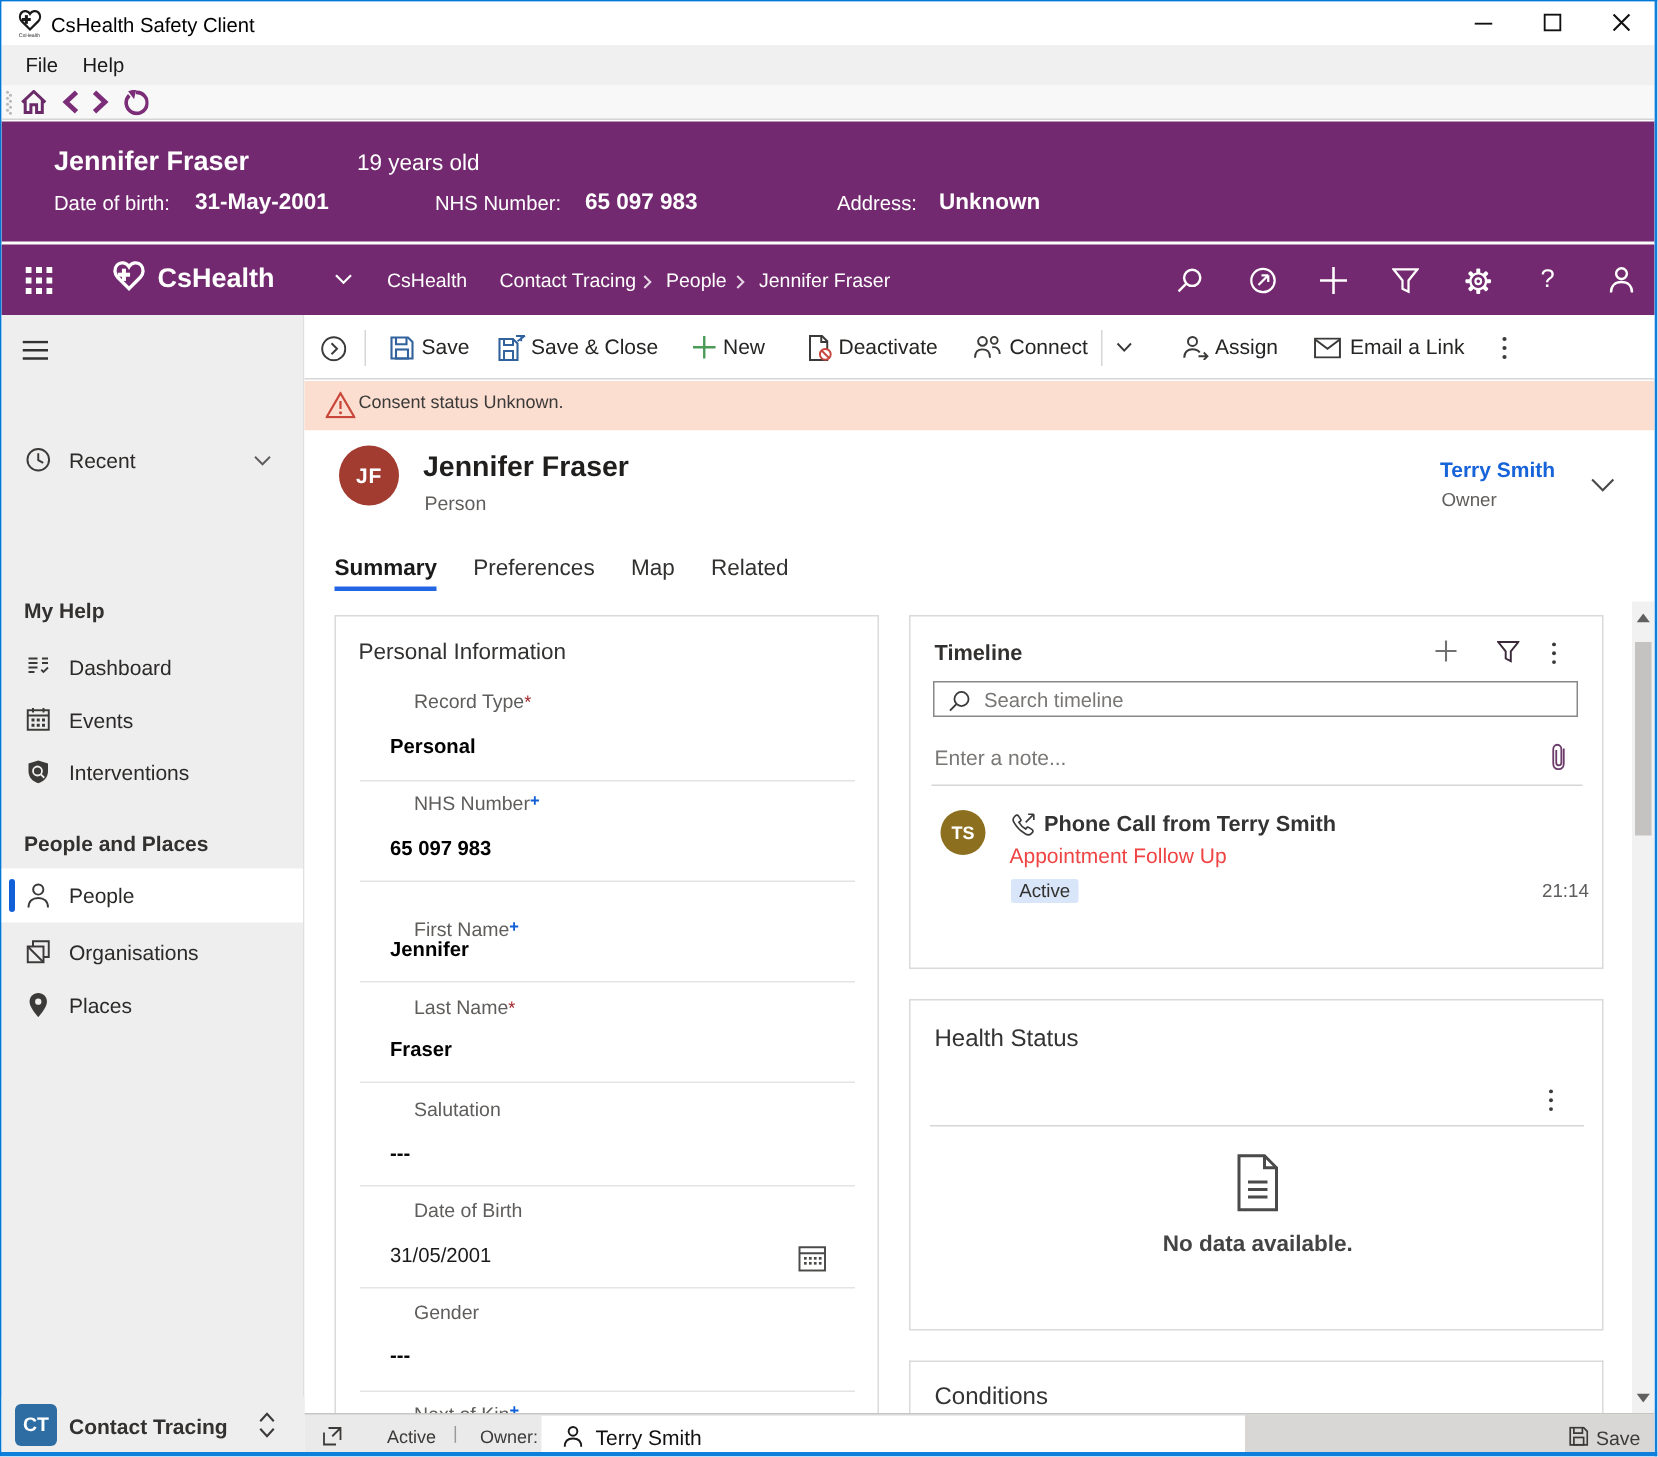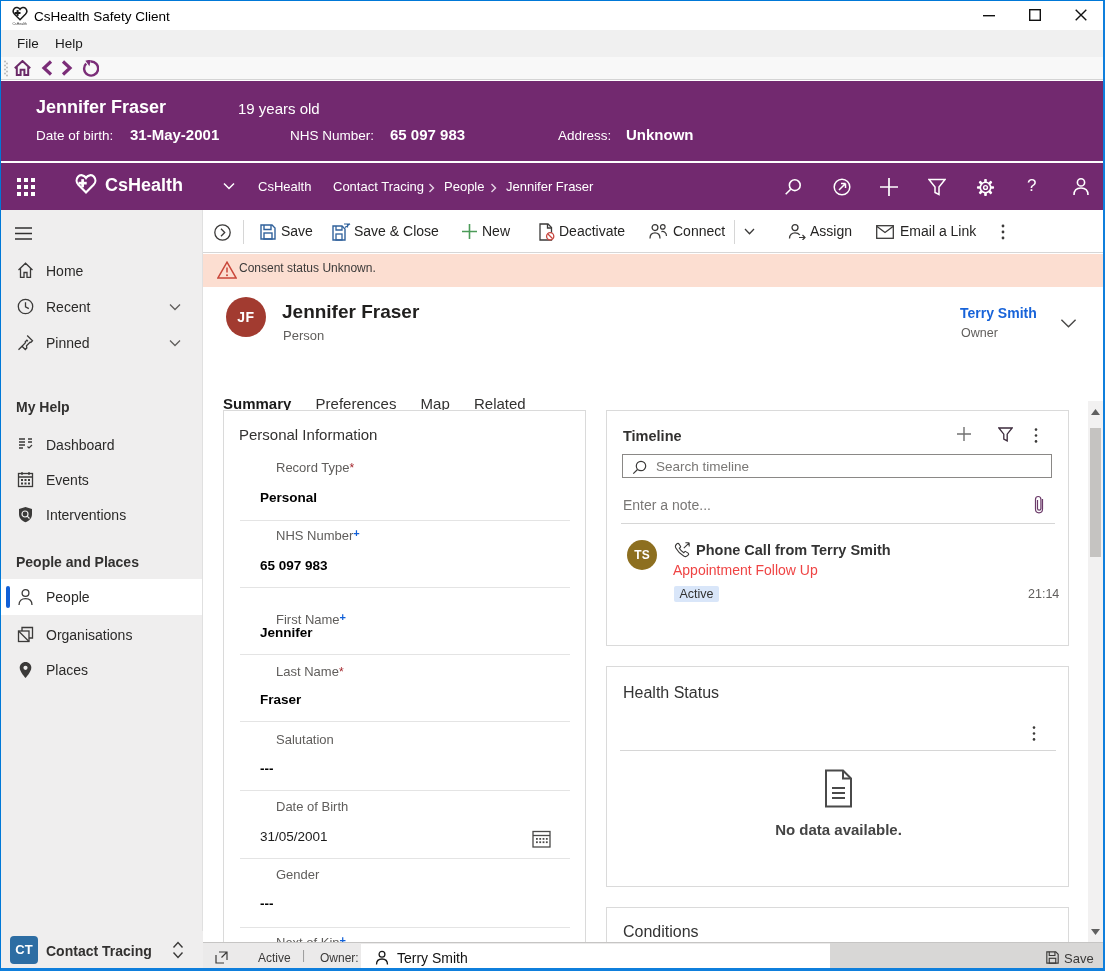--- a/index.html
+++ b/index.html
@@ -196,41 +196,26 @@
     <svg class="nbi" style="left:1071px;top:14px;" width="18" height="19" viewBox="0 0 18 19">
         <circle cx="9" cy="5.4" r="3.6" fill="none" stroke="#fff" stroke-width="1.6"></circle>
         <path d="M2 18 C2 13.2 5 11 9 11 C13 11 16 13.2 16 18" fill="none" stroke="#fff" stroke-width="1.6"></path>
       </svg>
   </div>
 
   <div id="sidebar" class="abs">
     <svg style="position:absolute;left:14px;top:17px;" width="17" height="13" viewBox="0 0 17 13">
         <path d="M0 1 H17 M0 6.5 H17 M0 12 H17" stroke="#323130" stroke-width="1.6"></path>
       </svg>
-    <div class="navitem" style="top:43px;">
-        <svg width="17" height="17" viewBox="0 0 17 17">
-          <path d="M1.5 8 L8.5 1.2 L15.5 8 M3.5 6.6 V15.3 H7 V10.5 H10 V15.3 H13.5 V6.6" fill="none" stroke="#3b3a39" stroke-width="1.3"></path>
-        </svg>
-        <span class="lbl">Home</span>
-      </div>
     <div class="navitem" style="top:79px;">
         <svg width="17" height="17" viewBox="0 0 17 17">
           <circle cx="8.5" cy="8.5" r="7.2" fill="none" stroke="#3b3a39" stroke-width="1.3"></circle>
           <path d="M8.5 4.2 V8.8 L11.8 10.6" fill="none" stroke="#3b3a39" stroke-width="1.3"></path>
         </svg>
         <span class="lbl">Recent</span>
-        <svg class="chev" width="12" height="8" viewBox="0 0 12 8">
-          <path d="M1 1.5 L6 6.5 L11 1.5" fill="none" stroke="#605e5c" stroke-width="1.3"></path>
-        </svg>
-      </div>
-    <div class="navitem" style="top:115px;">
-        <svg width="17" height="17" viewBox="0 0 17 17">
-          <path d="M10.2 1.5 L15.5 6.8 L13.8 8.5 L13 8.2 L9.5 11.7 L9.8 14 L8.3 15.5 L5 12.2 L1.5 15.7 M5 12.2 L8.5 8.7 L8.2 7.9 L9.9 6.2 L10.9 7.2" fill="none" stroke="#3b3a39" stroke-width="1.3"></path>
-        </svg>
-        <span class="lbl">Pinned</span>
         <svg class="chev" width="12" height="8" viewBox="0 0 12 8">
           <path d="M1 1.5 L6 6.5 L11 1.5" fill="none" stroke="#605e5c" stroke-width="1.3"></path>
         </svg>
       </div>
     <div class="navgroup" style="top:189px;">My Help</div>
     <div class="navitem" style="top:252px;">
         <svg width="17" height="17" viewBox="0 0 17 17">
           <rect x="1.5" y="2.5" width="14" height="13" fill="none" stroke="#3b3a39" stroke-width="1.3"></rect>
           <path d="M1.5 6 H15.5 M5 1 V4 M12 1 V4" stroke="#3b3a39" stroke-width="1.3"></path>
           <g fill="#3b3a39">
@@ -361,21 +346,21 @@
       <div id="avatar">JF</div>
       <div style="position:absolute;left:79px;top:14px;font-size:19px;font-weight:bold;color:#201f1e;">Jennifer Fraser</div>
       <div style="position:absolute;left:80px;top:41px;font-size:13px;color:#605e5c;">Person</div>
       <div style="position:absolute;left:757px;top:18px;font-size:14px;font-weight:bold;color:#1763d9;">Terry Smith</div>
       <div style="position:absolute;left:758px;top:39px;font-size:12.5px;color:#605e5c;">Owner</div>
       <svg style="position:absolute;left:857px;top:31px;" width="17" height="11" viewBox="0 0 18 11">
           <path d="M1.5 1.5 L9 9 L16.5 1.5" fill="none" stroke="#494847" stroke-width="1.5"></path>
         </svg>
     </div>
     <div id="tabs">
-      <span class="tab" style="font-weight:bold;color:#1a1a1a;border-bottom:3px solid #2266e3;padding-bottom:4px;margin-top:25px;">Summary</span>
+      <span class="tab" style="font-weight:bold;color:#1a1a1a;border-bottom:3px solid #2266e3;padding-bottom:4px;">Summary</span>
       <span class="tab">Preferences</span>
       <span class="tab">Map</span>
       <span class="tab">Related</span>
     </div>
 
     <div class="card" id="cardPI">
       <div style="position:absolute;left:15px;top:15px;font-size:15px;color:#323130;">Personal Information</div>
       <div class="fl" style="top:49px;">Record Type<span class="req">*</span></div>
       <div class="fv" style="top:79px;">Personal</div>
       <div class="fdiv" style="top:109px;"></div>

